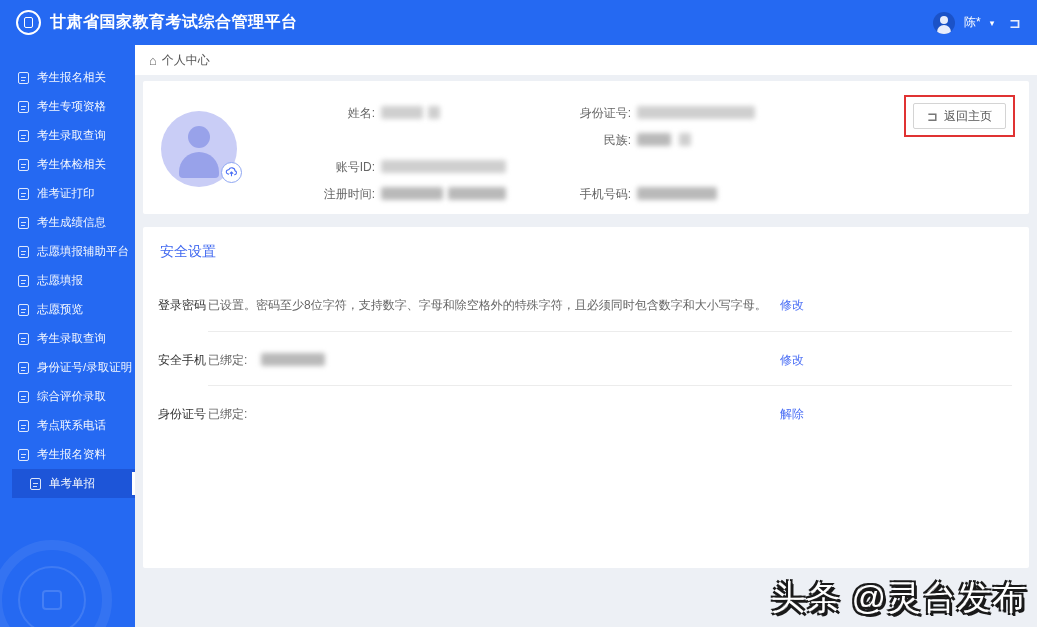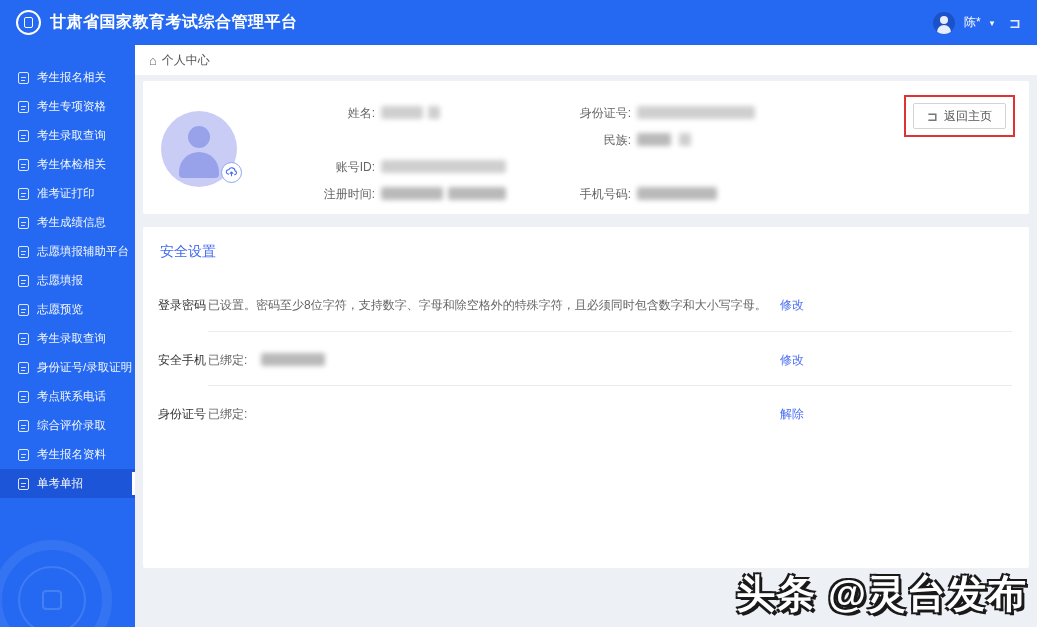--- a/index.html
+++ b/index.html
@@ -19,21 +19,21 @@
   .h-avatar::after { content:""; position:absolute; left:4px; top:13px; width:14px; height:9px; border-radius:7px 7px 0 0; background:#e8edfc; }
   .h-user { color:#fff; font-size:12px; }
   .h-caret { color:#fff; font-size:9px; }
   .h-logout { color:#e8edfc; font-size:14px; font-weight:bold; margin-left:6px; }
 
   
   .sidebar { position:absolute; left:0; top:45px; width:135px; height:582px;
     background:#2569f2; padding-top:18px; z-index:4; overflow:hidden; }
   .sitem { position:relative; height:29px; display:flex; align-items:center;
     padding-left:18px; cursor:pointer; color:rgba(255,255,255,0.95); z-index:2; }
-  .sitem.selected { background:#1d55d8; }
+  .sitem.selected { background:#1d55d8;margin-left:12px; }
   .sitem.selected::after { content:""; position:absolute; right:0; top:3px; bottom:3px; width:3px; background:#fff; }
   .sicon { width:11px; height:12px; border:1px solid rgba(255,255,255,0.85); border-radius:2px;
     margin-right:8px; flex:0 0 auto; position:relative; }
   .sicon::before { content:""; position:absolute; left:2px; top:4px; right:2px; height:1px; background:rgba(255,255,255,0.8); }
   .sicon::after { content:""; position:absolute; left:2px; top:7px; width:4px; height:1px; background:rgba(255,255,255,0.8); }
   .slabel { font-size:11.5px; white-space:nowrap; }
   .side-deco { position:absolute; left:-8px; top:495px; width:120px; height:120px;
     border:10px solid rgba(255,255,255,0.07); border-radius:50%; z-index:1; }
   .side-deco2 { position:absolute; left:18px; top:521px; width:68px; height:68px;
     border:2px solid rgba(255,255,255,0.12); border-radius:50%; z-index:1; }
@@ -73,21 +73,21 @@
   .back-icn { color:#777; font-size:13px; font-weight:bold; }
 
   
   .sec-title { position:absolute; left:17px; top:16px; font-size:14px; color:#4169f0; }
   .srow-label { position:absolute; left:15px; font-size:12px; color:#333; }
   .srow-desc { position:absolute; left:65px; font-size:12px; color:#666; white-space:nowrap; }
   .srow-action { position:absolute; left:637px; font-size:12px; color:#4a6ef5; cursor:pointer; text-decoration:none; }
   .sdivider { position:absolute; left:65px; right:17px; height:1px; background:#ececec; }
 
   
-  .watermark { position:absolute; right:10px; bottom:6px; font-size:39px; font-weight:bold;
+  .watermark { position:absolute; right:10px; bottom:6px; font-size:34px; font-weight:normal;
     color:#fff; letter-spacing:1px; z-index:6;
     text-shadow:-2px -2px 0 #1a1a1a, 2px -2px 0 #1a1a1a, -2px 2px 0 #1a1a1a, 2px 2px 0 #1a1a1a, 3px 3px 0 #1a1a1a; }
 </style>
 </head>
 <body>
 
 <div class="stage">
 
   <div class="header">
     <span class="logo">
@@ -142,25 +142,25 @@
     <div class="sitem">
       <span class="sicon"></span>
       <span class="slabel">考生录取查询</span>
     </div>
     <div class="sitem">
       <span class="sicon"></span>
       <span class="slabel">身份证号/录取证明</span>
     </div>
     <div class="sitem">
       <span class="sicon"></span>
+      <span class="slabel">综合评价录取</span>
+    </div>
+    <div class="sitem">
+      <span class="sicon"></span>
       <span class="slabel">考点联系电话</span>
-    </div>
-    <div class="sitem">
-      <span class="sicon"></span>
-      <span class="slabel">综合评价录取</span>
     </div>
     <div class="sitem">
       <span class="sicon"></span>
       <span class="slabel">考生报名资料</span>
     </div>
     <div class="sitem selected">
       <span class="sicon"></span>
       <span class="slabel">单考单招</span>
     </div>
     <div class="side-deco"></div>

